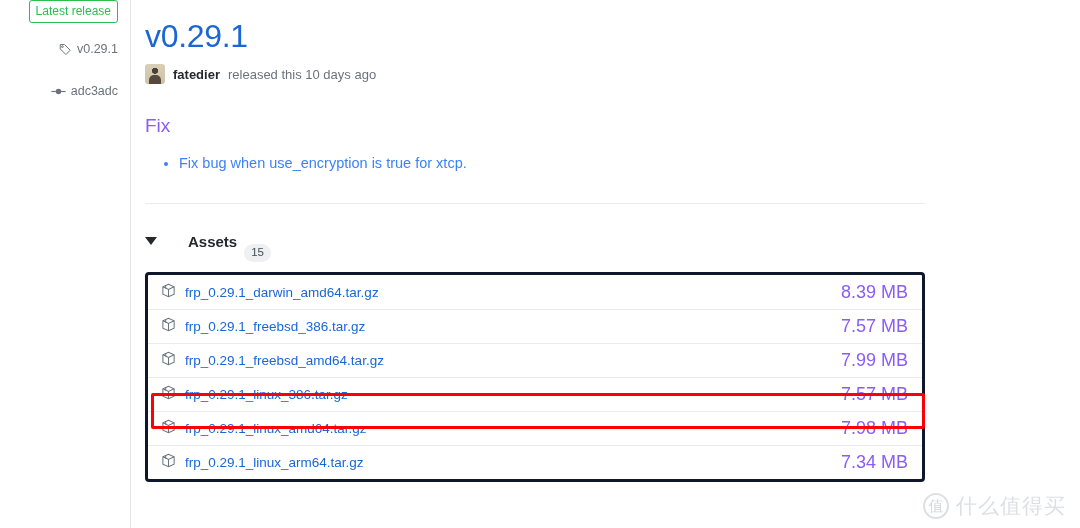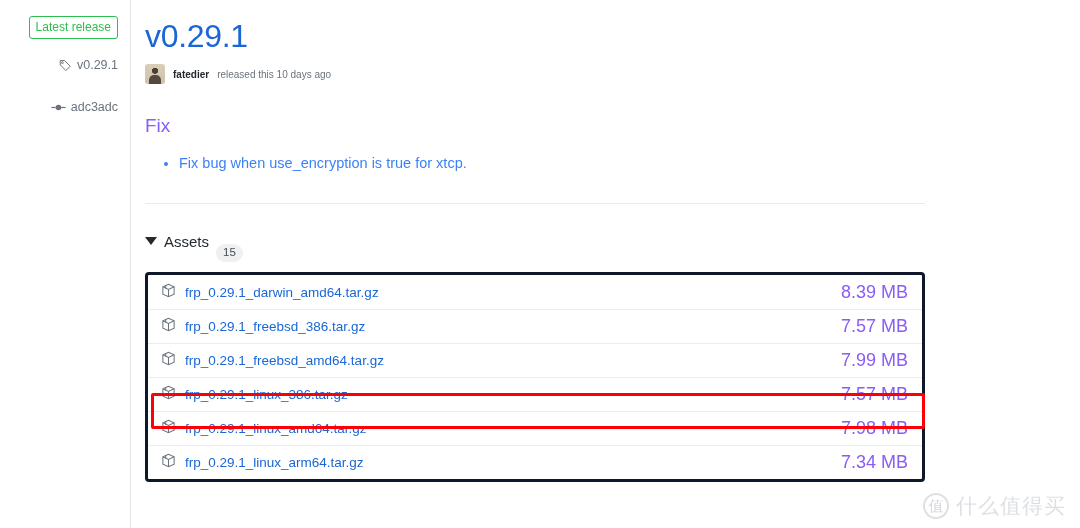--- a/index.html
+++ b/index.html
@@ -14,21 +14,20 @@
     position: relative;
     width: 1080px; height: 528px;
     background: #ffffff;
   }
 
   
   .sidebar {
     position: absolute;
     left: 0; top: 0;
     width: 130px; height: 528px;
-    padding-top: 16px;
     text-align: right;
     padding-right: 12px;
   }
   .sidebar-divider {
     position: absolute;
     left: 130px; top: 0;
     width: 1px; height: 528px;
     background: #e1e4e8;
   }
   .latest-badge {
@@ -70,21 +69,21 @@
     font-weight: 400;
     color: #1a66d6;
     letter-spacing: -0.3px;
     font-family: "Liberation Sans", sans-serif;
   }
   .byline {
     display: flex;
     align-items: center;
     gap: 8px;
     margin-top: 8px;
-    font-size: 10px;
+    font-size: 13px;
     color: #6a737d;
   }
   .avatar {
     width: 20px; height: 20px;
     border-radius: 3px;
     background:
       radial-gradient(circle at 50% 34%, #4a4038 0 18%, transparent 19%),
       linear-gradient(#d9cfb8, #cfc3a6);
     position: relative;
     flex: 0 0 auto;
@@ -132,21 +131,21 @@
     margin-top: 16px;
     font-size: 15px;
     color: #24292e;
   }
   .caret {
     width: 0; height: 0;
     border-left: 6px solid transparent;
     border-right: 6px solid transparent;
     border-top: 8px solid #24292e;
   }
-  .assets-label { font-weight: normal; }
+  .assets-label { font-weight: bold; margin-left: 24px; }
   .assets-count {
     background: #eef0f2;
     color: #444d56;
     border-radius: 9px;
     font-size: 11.5px;
     line-height: 15px;
     padding: 1px 7px 2px 7px;
     margin-top: 24px;
   }
 

